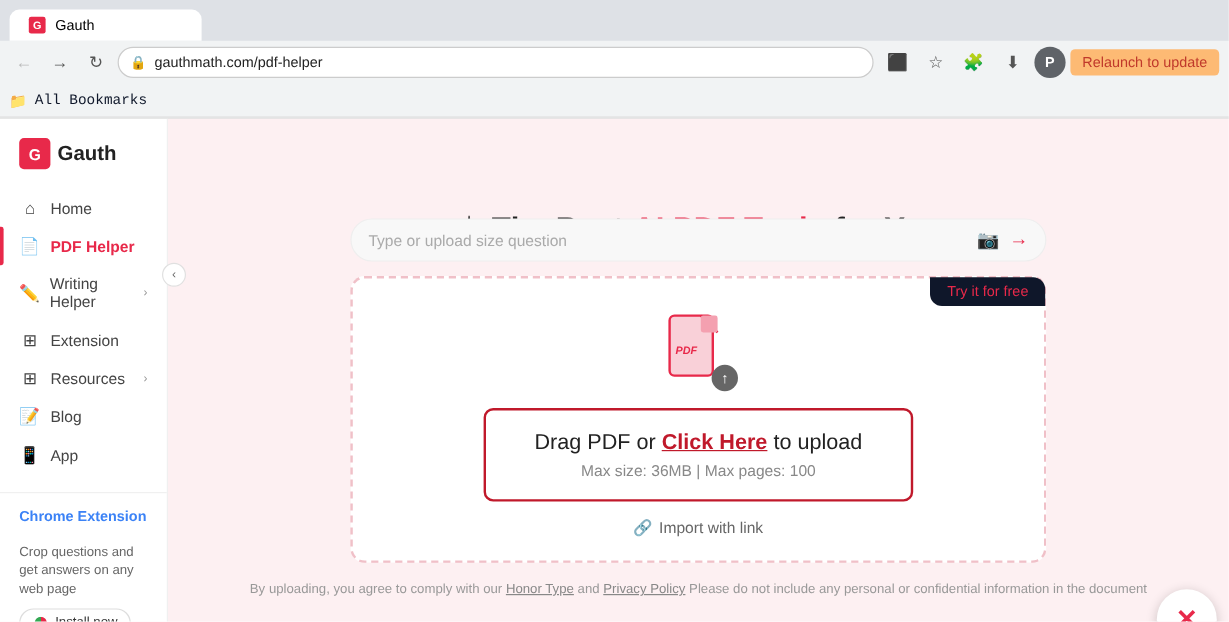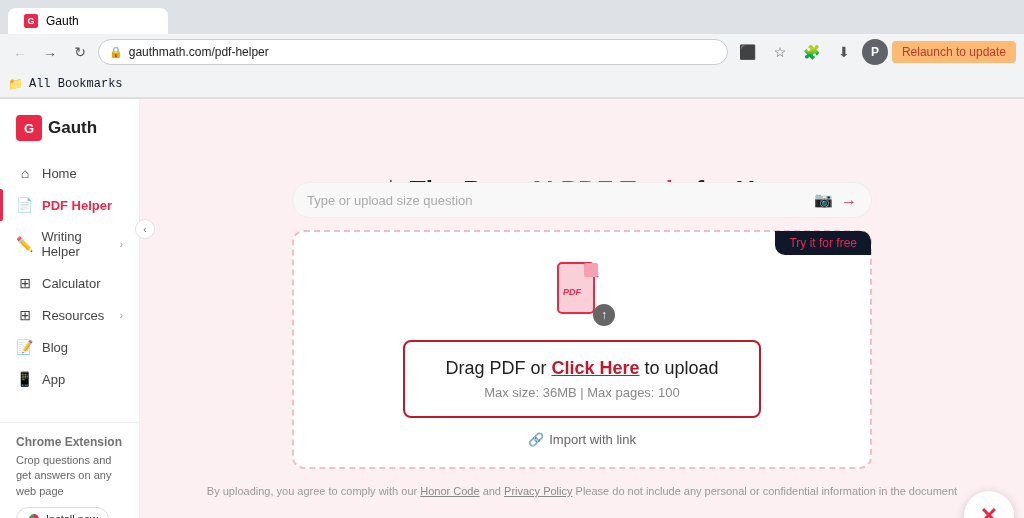--- a/index.html
+++ b/index.html
@@ -34,21 +34,21 @@
     .sidebar-logo { padding: 8px 16px 16px; display: flex; align-items: center; gap: 6px; }
     .logo-icon { width: 26px; height: 26px; background: #e8294a; border-radius: 4px; display: flex; align-items: center; justify-content: center; color: #fff; font-size: 13px; font-weight: bold; }
     .logo-text { font-size: 17px; font-weight: 600; color: #222; }
     .sidebar-nav { flex: 1; }
     .nav-item { display: flex; align-items: center; gap: 8px; padding: 8px 16px; font-size: 13px; color: #444; cursor: pointer; position: relative; }
     .nav-item.active { color: #e8294a; font-weight: 600; }
     .nav-item.active::before { content: ''; position: absolute; left: 0; top: 0; bottom: 0; width: 3px; background: #e8294a; border-radius: 0 2px 2px 0; }
     .nav-icon { font-size: 14px; width: 18px; text-align: center; }
     .nav-chevron { margin-left: auto; font-size: 10px; color: #999; }
     .sidebar-bottom { padding: 12px 16px; border-top: 1px solid #f0f0f0; }
-    .chrome-ext-title { font-size: 12px; font-weight: 600; color: #737373; margin-bottom: 4px; }
+    .chrome-ext-title { font-size: 12px; font-weight: 600; color: #3b82f6; margin-bottom: 16px; }
     .chrome-ext-desc { font-size: 11px; color: #666; line-height: 1.4; margin-bottom: 8px; }
     .install-btn { display: flex; align-items: center; gap: 5px; background: #fff; border: 1px solid #ddd; border-radius: 16px; padding: 4px 10px; font-size: 11px; cursor: pointer; color: #333; }
     .chrome-circle { width: 14px; height: 14px; border-radius: 50%; background: conic-gradient(#e8294a 0deg 120deg, #fbbc04 120deg 240deg, #34a853 240deg 360deg); border: 2px solid #fff; }
 
     
     .sidebar-toggle { position: absolute; top: 120px; left: 135px; width: 20px; height: 20px; background: #fff; border: 1px solid #e0e0e0; border-radius: 50%; display: flex; align-items: center; justify-content: center; cursor: pointer; z-index: 10; font-size: 10px; color: #666; }
 
     
     .main-content { flex: 1; background: #fdf0f2; overflow-y: auto; display: flex; flex-direction: column; align-items: center; padding: 30px 20px; }
 
@@ -127,21 +127,21 @@
         <span class="nav-icon">📄</span>
         <span>PDF Helper</span>
       </div>
       <div class="nav-item">
         <span class="nav-icon">✏️</span>
         <span>Writing Helper</span>
         <span class="nav-chevron">›</span>
       </div>
       <div class="nav-item">
         <span class="nav-icon">⊞</span>
-        <span>Calculator</span>
+        <span>Extension</span>
       </div>
       <div class="nav-item">
         <span class="nav-icon">⊞</span>
         <span>Resources</span>
         <span class="nav-chevron">›</span>
       </div>
       <div class="nav-item">
         <span class="nav-icon">📝</span>
         <span>Blog</span>
       </div>
@@ -203,20 +203,20 @@
         <div class="drop-meta">Max size: 36MB  |  Max pages: 100</div>
       </div>
 
       <div class="import-link">
         <span>🔗</span>
         <span>Import with link</span>
       </div>
     </div>
 
     <p class="footer-note">
-      <span>By uploading, you agree to comply with our </span><a class="footer-link">Honor Code</a><span> and </span><a class="footer-link">Privacy Policy</a><span> Please do not include any personal or confidential information in the document</span>
+      <span>By uploading, you agree to comply with our </span><a class="footer-link">Honor Type</a><span> and </span><a class="footer-link">Privacy Policy</a><span> Please do not include any personal or confidential information in the document</span>
     </p>
   </div>
 
   <div class="float-widget">
     <span class="widget-x">✕</span>
   </div>
 </div>
 
 </body></html>

